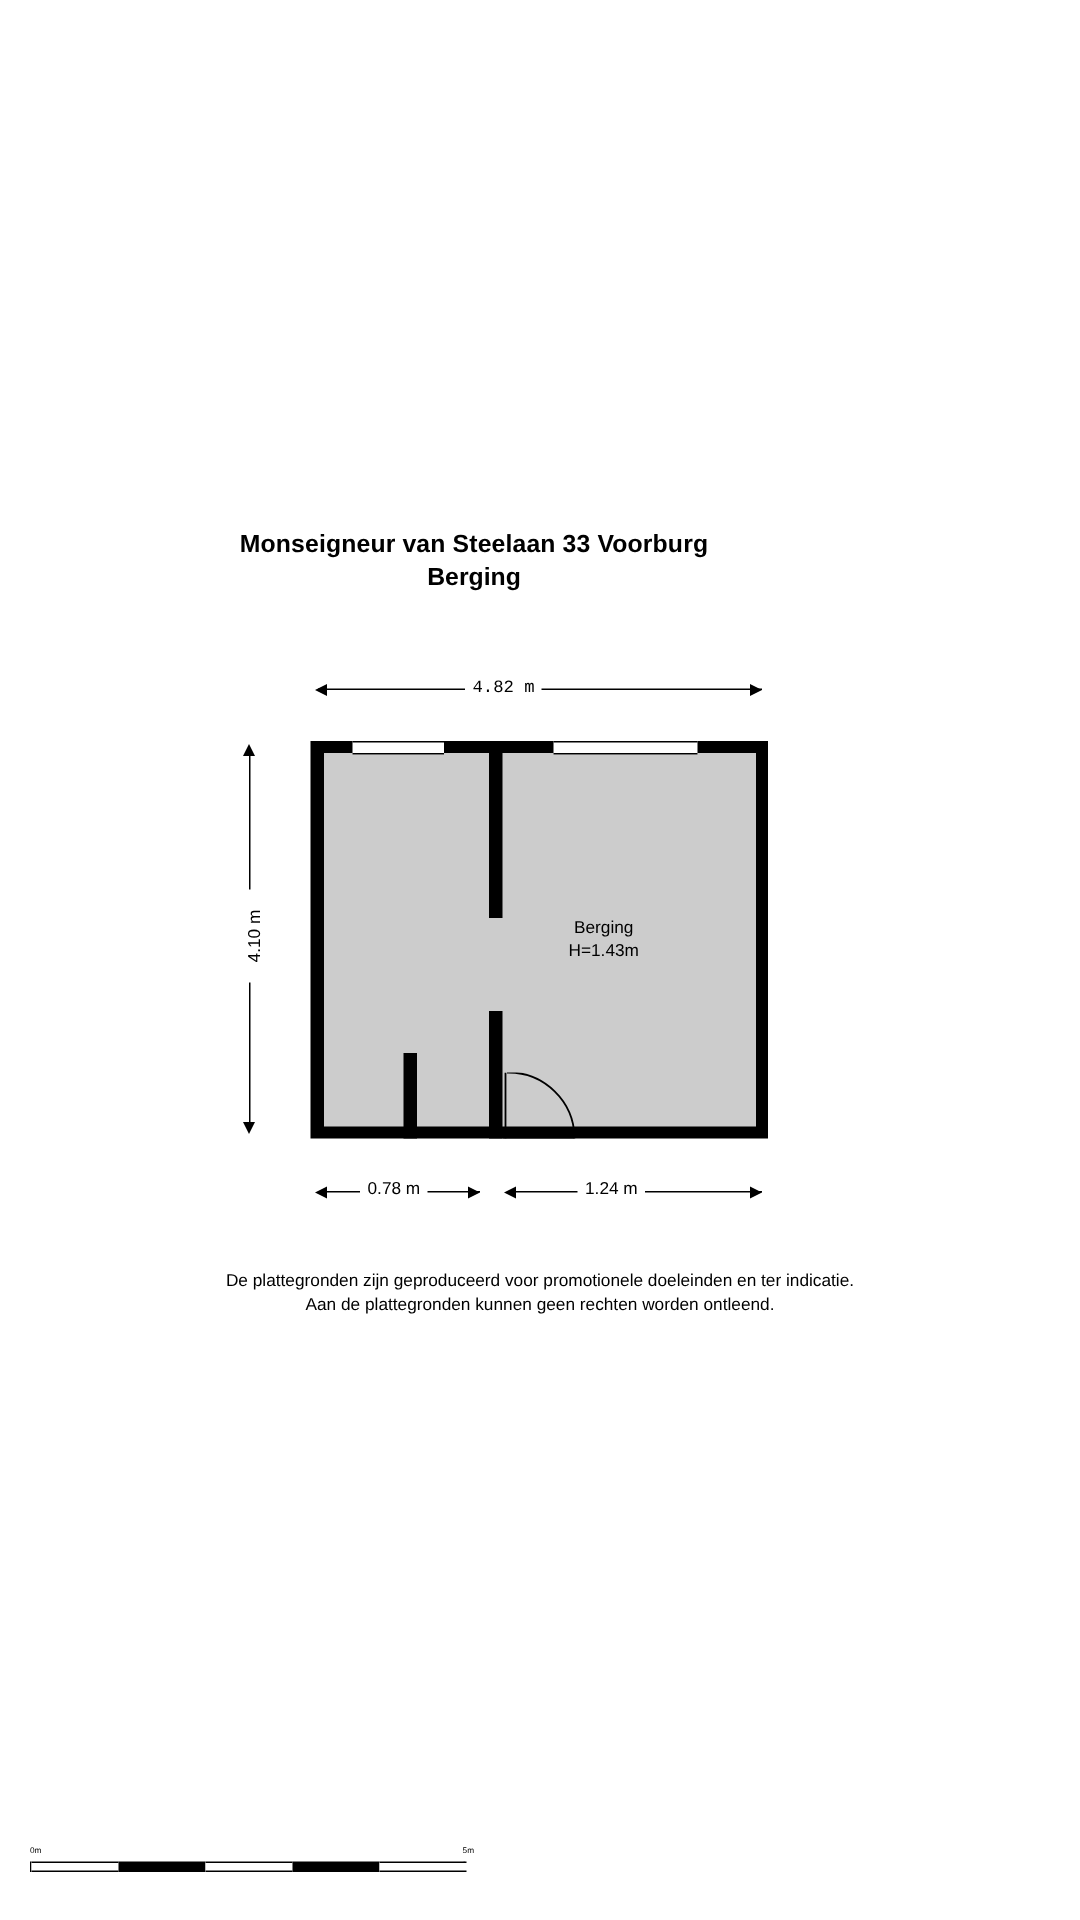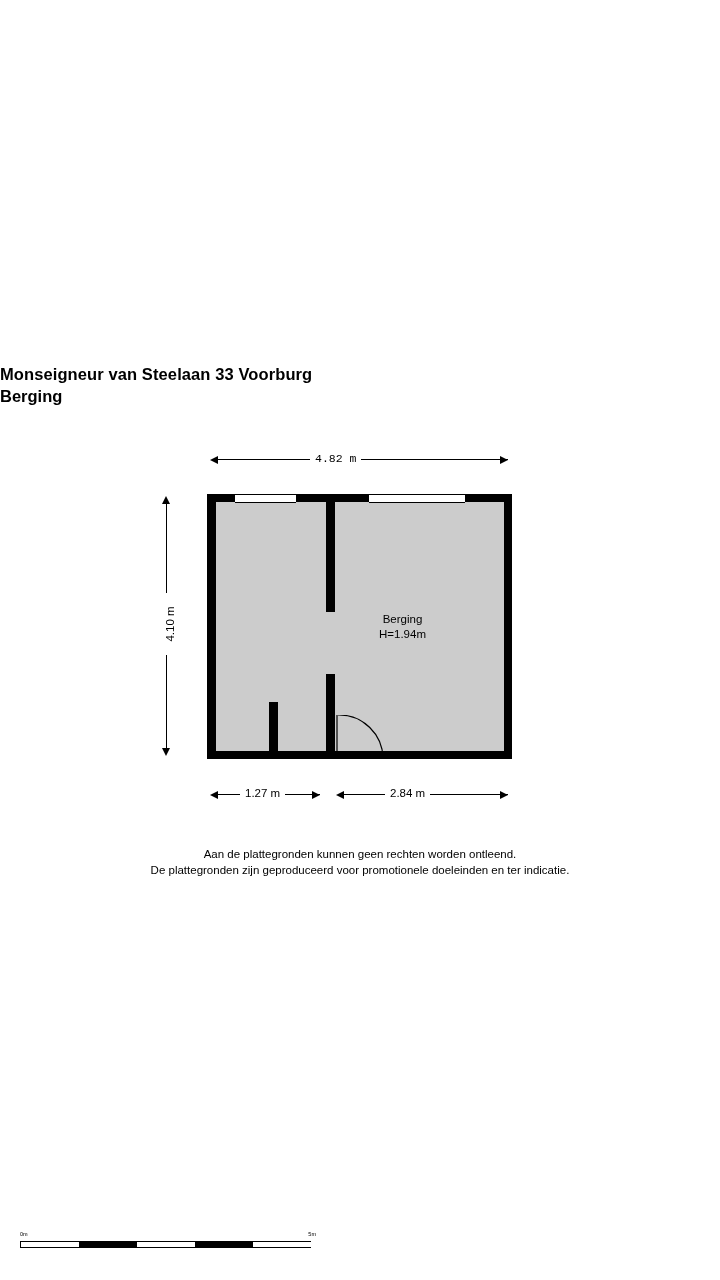--- a/index.html
+++ b/index.html
@@ -12,24 +12,24 @@
     height: 1280px;
     position: relative;
     font-family: "Liberation Sans", sans-serif;
     color: #000000;
     overflow: hidden;
   }
 
   
   .title-block {
     position: absolute;
-    top: 363px;
+    top: 352px;
     left: 0;
     width: 632px;
-    text-align: left;
+    text-align: center;
   }
   .title-line-1 {
     font-size: 16.5px;
     font-weight: bold;
     letter-spacing: 0.1px;
     line-height: 22px;
   }
   .title-line-2 {
     font-size: 16.5px;
     font-weight: bold;
@@ -236,56 +236,56 @@
   <div class="wall wall-stub"></div>
 
   <svg class="door-swing" viewBox="0 0 50 44">
     <path d="M 0 44 L 48 44" stroke="#000" stroke-width="1.2" fill="none"></path>
     <path d="M 48 44 L 48 43 A 44 44 0 0 0 4 0 L 3 0" stroke="#000" stroke-width="1.2" fill="none"></path>
     <path d="M 2 0 L 2 44" stroke="#000" stroke-width="1.2" fill="none"></path>
   </svg>
 
   <div class="room-label">
     <div>Berging</div>
-    <div>H=1.94m</div>
+    <div>H=1.43m</div>
   </div>
 
   <div class="dim">
     <div class="dim-line-h" style="left:212px; top:459px; width:296px;"></div>
     <div class="arrow arrow-left" style="left:210px; top:456px;"></div>
     <div class="arrow arrow-right" style="left:500px; top:456px;"></div>
     <div class="dim-label" style="left:310px; top:452px;font-family:Liberation Mono, monospace;">4.82 m</div>
   </div>
 
   <div class="dim">
     <div class="dim-line-v" style="left:166px; top:500px; height:252px;"></div>
     <div class="arrow arrow-up" style="left:162px; top:496px;"></div>
     <div class="arrow arrow-down" style="left:162px; top:748px;"></div>
     <div class="dim-label-v" style="left:139px; top:618px; width:54px; text-align:center;">4.10 m</div>
   </div>
 
   <div class="dim">
     <div class="dim-line-h" style="left:212px; top:794px; width:108px;"></div>
     <div class="arrow arrow-left" style="left:210px; top:791px;"></div>
     <div class="arrow arrow-right" style="left:312px; top:791px;"></div>
-    <div class="dim-label" style="left:240px; top:787px;">1.27 m</div>
+    <div class="dim-label" style="left:240px; top:787px;">0.78 m</div>
   </div>
 
   <div class="dim">
     <div class="dim-line-h" style="left:338px; top:794px; width:170px;"></div>
     <div class="arrow arrow-left" style="left:336px; top:791px;"></div>
     <div class="arrow arrow-right" style="left:500px; top:791px;"></div>
-    <div class="dim-label" style="left:385px; top:787px;">2.84 m</div>
+    <div class="dim-label" style="left:385px; top:787px;">1.24 m</div>
   </div>
 
 </div>
 
 <div class="disclaimer">
+  <div>De plattegronden zijn geproduceerd voor promotionele doeleinden en ter indicatie.</div>
   <div>Aan de plattegronden kunnen geen rechten worden ontleend.</div>
-  <div>De plattegronden zijn geproduceerd voor promotionele doeleinden en ter indicatie.</div>
 </div>
 
 <div class="scalebar">
   <div class="scalebar-ticks">
     <div class="sb-seg sb-white" style="left:0px; width:58px;"></div>
     <div class="sb-seg sb-black" style="left:58px; width:58px;"></div>
     <div class="sb-seg sb-white" style="left:116px; width:58px;"></div>
     <div class="sb-seg sb-black" style="left:174px; width:58px;"></div>
     <div class="sb-seg sb-white" style="left:232px; width:58px;"></div>
   </div>

